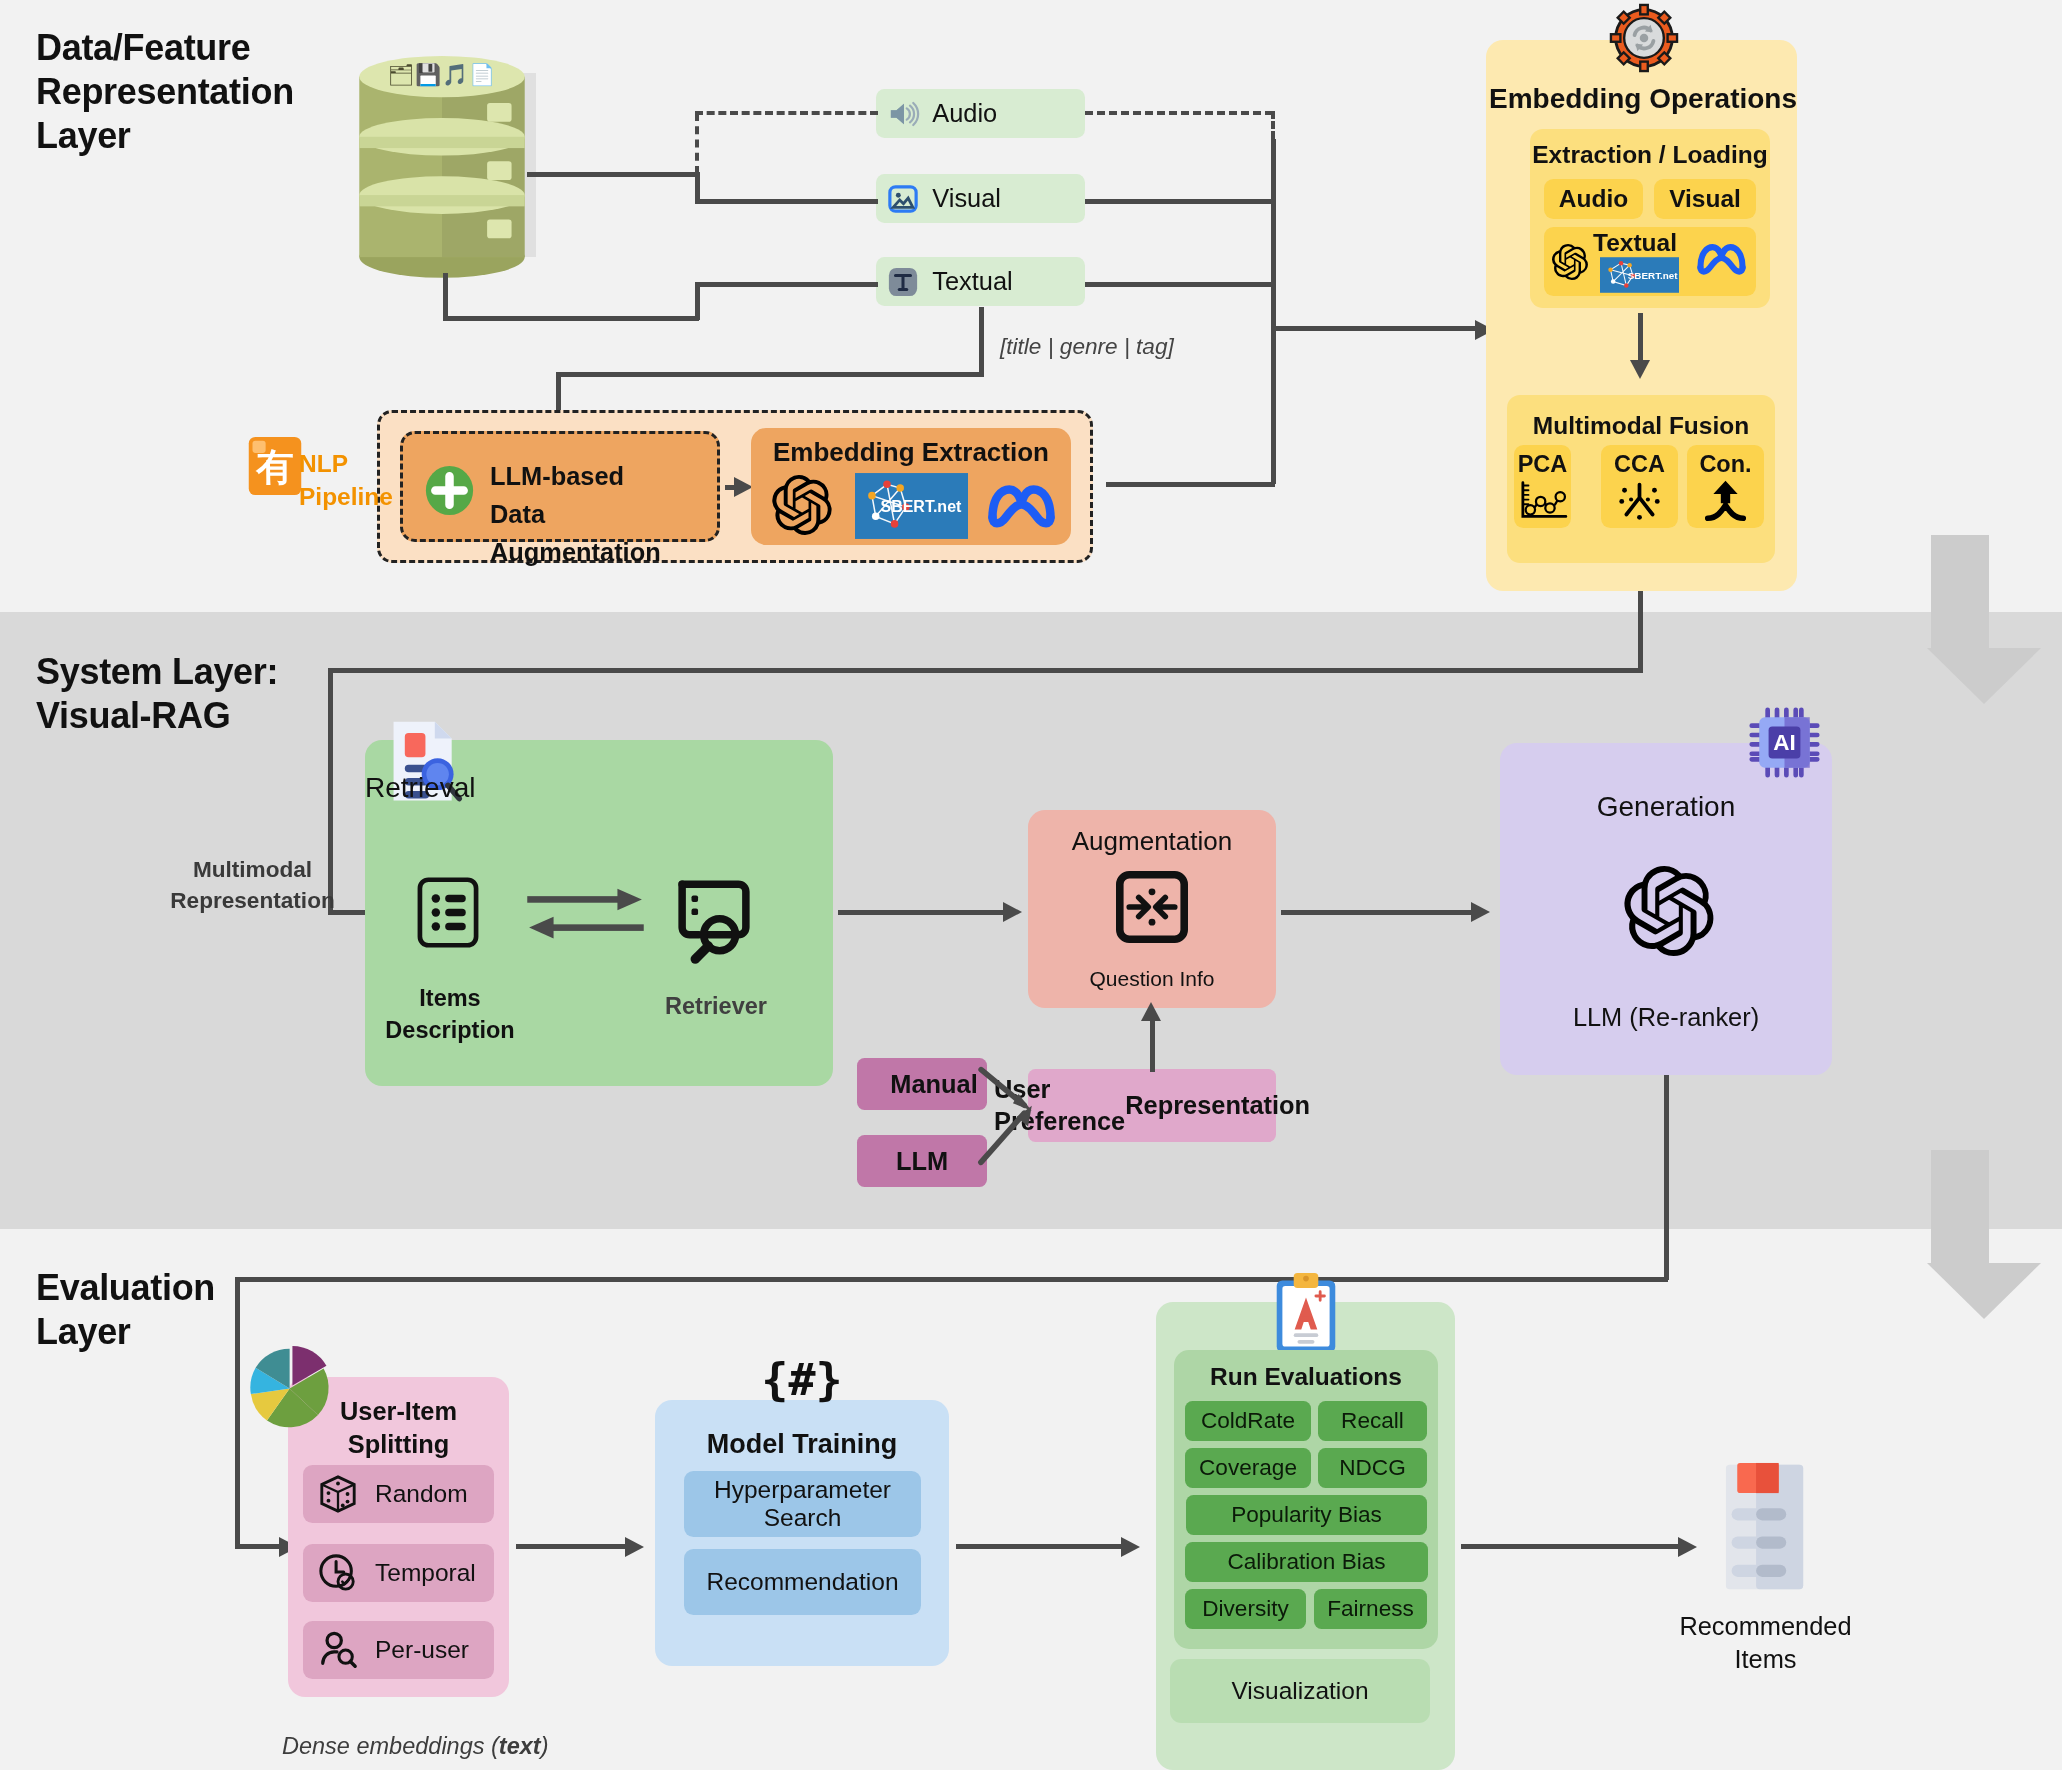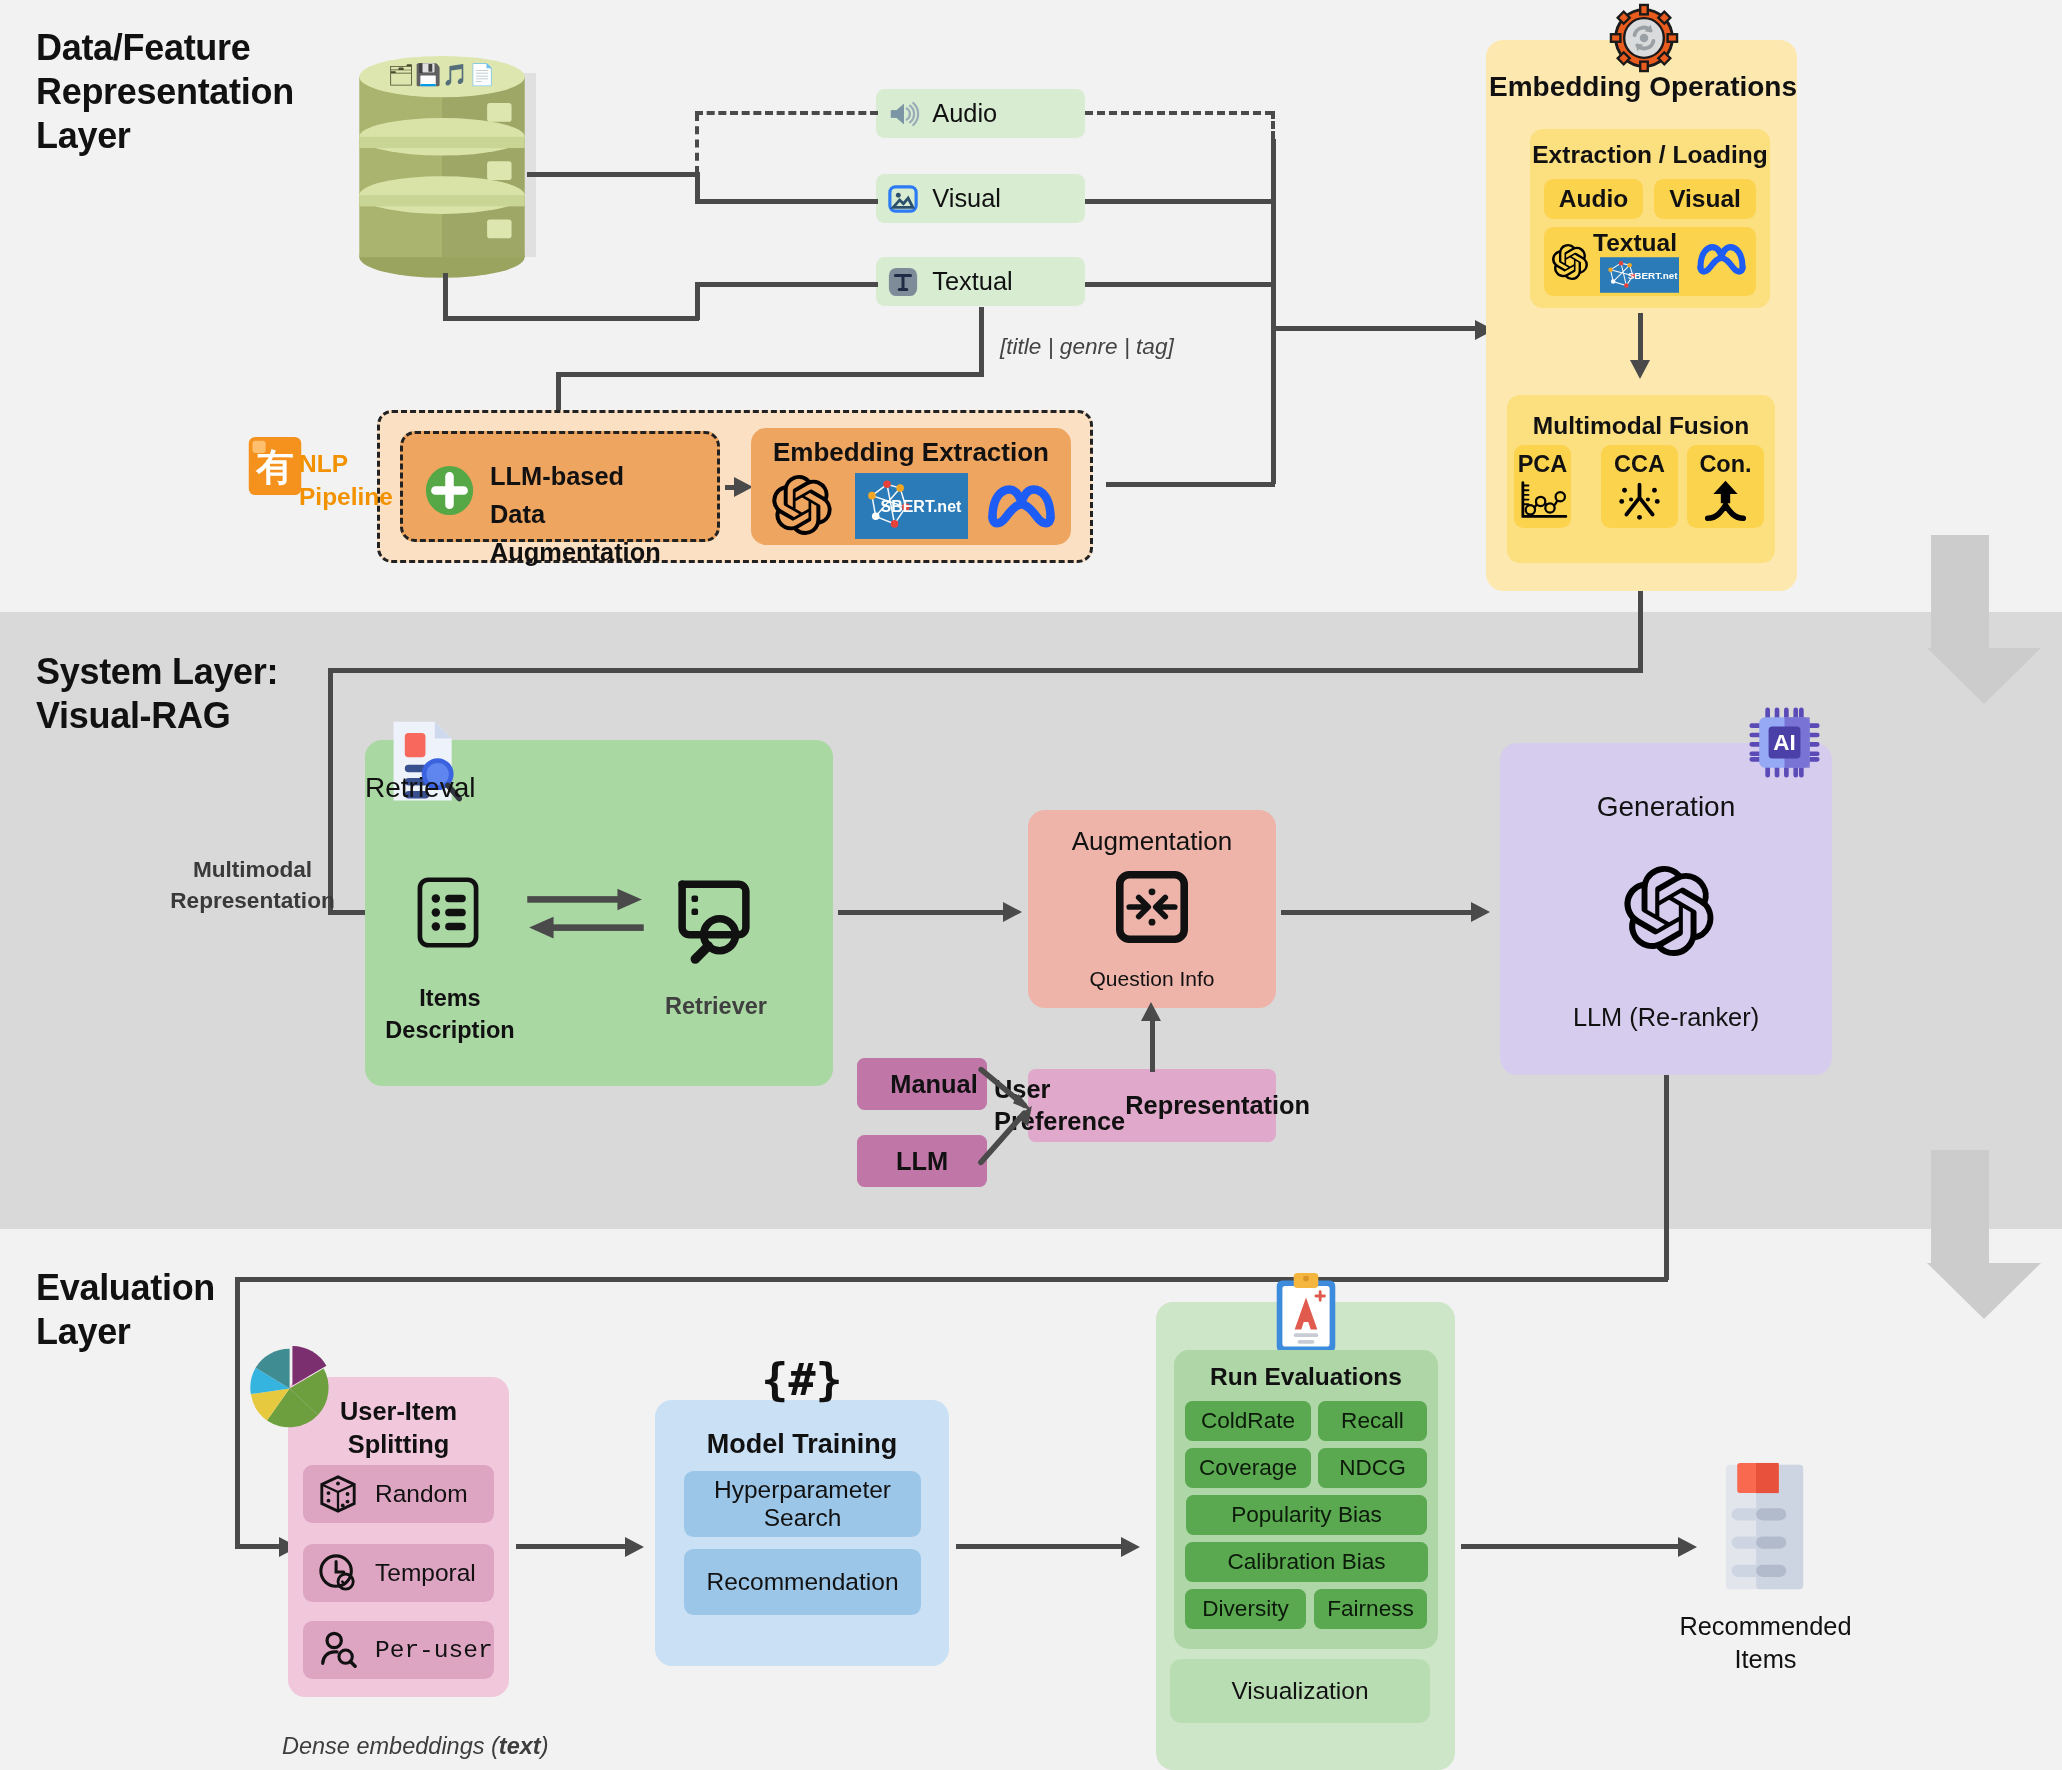--- a/index.html
+++ b/index.html
@@ -357,21 +357,21 @@
       <g fill="none" stroke="#9aa0a3" stroke-width="4" stroke-linecap="round">
         <path d="M26 33a10 10 0 0 1 17-5"></path>
         <path d="M46 39a10 10 0 0 1-17 5"></path>
       </g>
       <path d="M43 22l2 8-8-1z" fill="#9aa0a3"></path>
       <path d="M29 50l-2-8 8 1z" fill="#9aa0a3"></path>
       <circle cx="36" cy="36" r="4.5" fill="#9aa0a3"></circle>
     </svg>
   </div>
 
-  <div class="panel-title abs" style="left:1486px; top:71px; width:314px; font-size:28px;">Embedding Operations</div>
+  <div class="panel-title abs" style="left:1486px; top:83px; width:314px; font-size:28px;">Embedding Operations</div>
 
   <div class="eo-sub" style="left:1530px; top:129px; width:240px; height:179px;"></div>
   <div class="abs" style="left:1530px; top:141px; width:240px; text-align:center; font-size:24.5px; font-weight:bold; color:#111;">Extraction / Loading</div>
 
   <div class="eo-chip" style="left:1544px; top:179px; width:99px; height:40px; font-size:24.5px;">Audio</div>
   <div class="eo-chip" style="left:1654px; top:179px; width:102px; height:40px; font-size:24.5px;">Visual</div>
 
   <div class="eo-chip" style="left:1544px; top:227px; width:212px; height:69px;">
     <span class="abs" style="left:7.5px; top:17px;">
       <svg width="36" height="36" viewBox="0 0 24 24">
@@ -653,21 +653,21 @@
       <svg width="40" height="40" viewBox="0 0 42 42">
         <circle cx="19" cy="19" r="16" fill="none" stroke="#111" stroke-width="3.2"></circle>
         <path d="M19 9v11h8" fill="none" stroke="#111" stroke-width="3.2" stroke-linecap="round"></path>
         <circle cx="29" cy="30" r="8" fill="none" stroke="#111" stroke-width="3"></circle>
         <path d="M25.5 30l2.5 2.6 4.5-5" fill="none" stroke="#111" stroke-width="2.6" stroke-linecap="round"></path>
       </svg>
     </span>
     <span class="lbl">Temporal</span>
   </div>
 
-  <div class="split-row" style="left:303px; top:1621px; width:191px; height:58px;font-family:Liberation Mono, monospace;">
+  <div class="split-row" style="left:303px; top:1621px; width:191px; height:58px;">
     <span>
       <svg width="40" height="40" viewBox="0 0 42 42">
         <circle cx="17" cy="11" r="7.5" fill="none" stroke="#111" stroke-width="3.4"></circle>
         <path d="M5 35c0-7 5.5-12 12-12h3" fill="none" stroke="#111" stroke-width="3.4" stroke-linecap="round"></path>
         <circle cx="29" cy="28" r="7" fill="none" stroke="#111" stroke-width="3.2"></circle>
         <path d="M34 33l5 5" stroke="#111" stroke-width="3.6" stroke-linecap="round"></path>
       </svg>
     </span>
     <span class="lbl">Per-user</span>
   </div>

